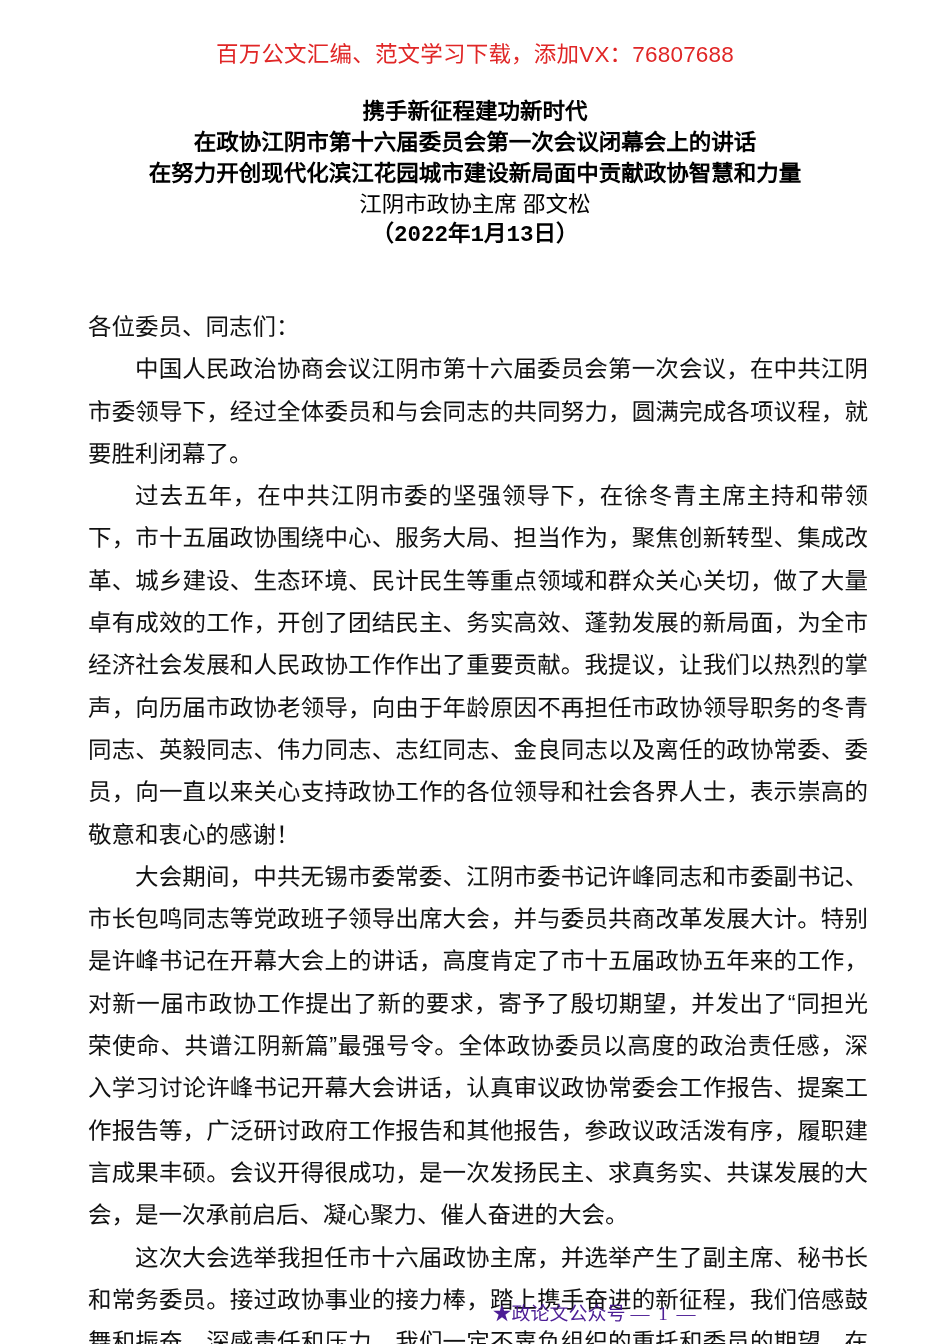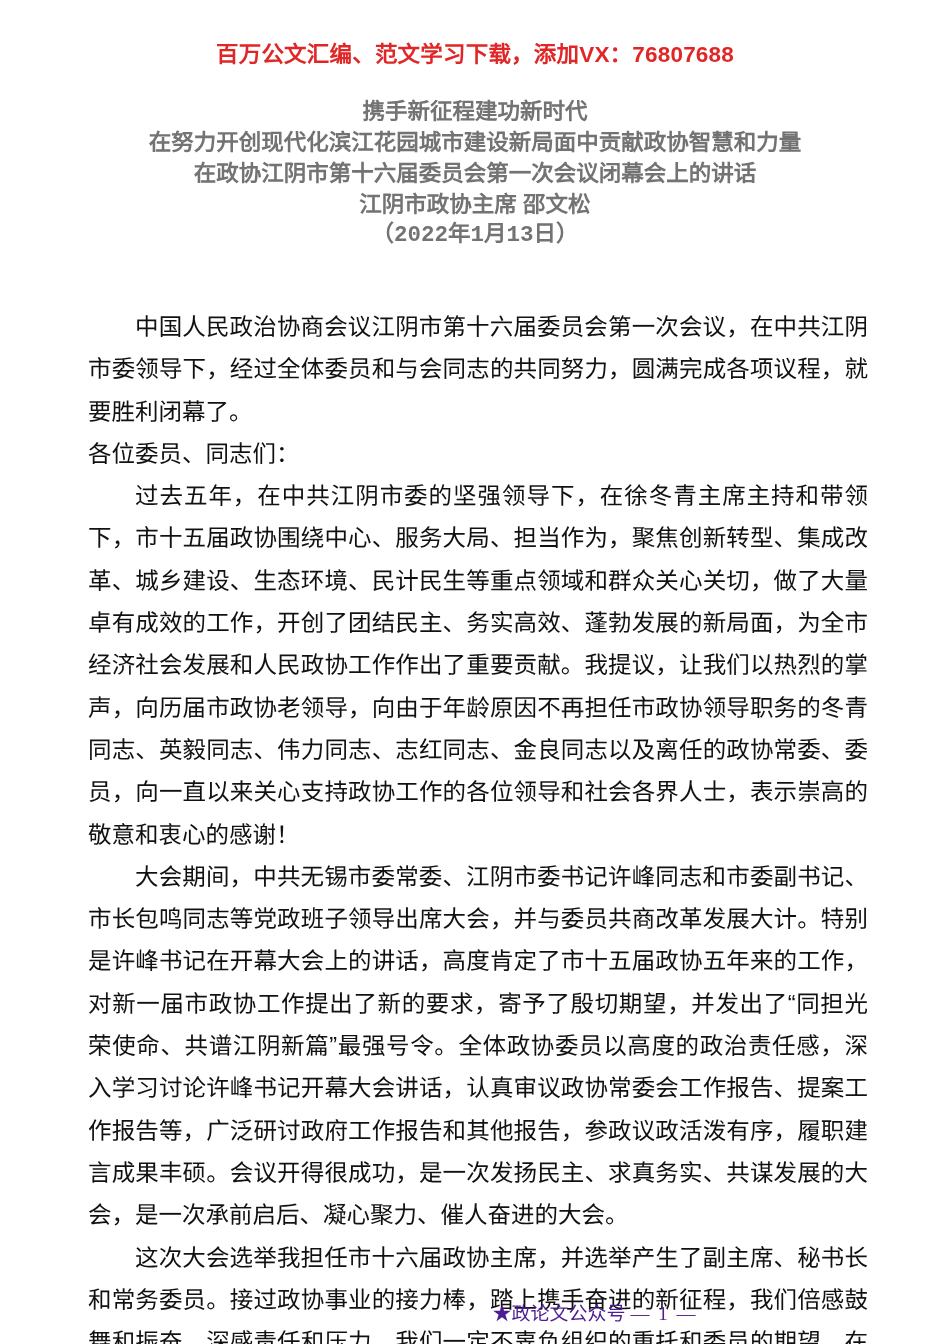--- a/index.html
+++ b/index.html
@@ -23,43 +23,43 @@
 
   
   .promo-banner {
     position: absolute;
     top: 44px;
     left: 0;
     width: 950px;
     text-align: center;
     color: #e02626;
     font-size: 22.5px;
-    font-weight: 700;
+    font-weight: 400;
     letter-spacing: 0.2px;
     line-height: 1;
     white-space: nowrap;
   }
 
   
   .title-block {
     position: absolute;
     top: 96px;
     left: 0;
     width: 950px;
     text-align: center;
   }
   .title-line {
     font-size: 22.5px;
     font-weight: 700;
     line-height: 31px;
     white-space: nowrap;
-    color: #737373;
+    color: #000000;
   }
   .title-line.author {
-    font-weight: 700;
+    font-weight: 400;
   }
   .title-line.date {
     font-weight: 700;
     font-family: Liberation Mono, monospace;
   }
 
   
   .body-area {
     position: absolute;
     top: 306px;
@@ -107,29 +107,29 @@
 </style>
 </head>
 <body>
 
 <div id="page">
 
   <div class="promo-banner">百万公文汇编、范文学习下载，添加VX：76807688</div>
 
   <div class="title-block">
     <div class="title-line">携手新征程建功新时代</div>
+    <div class="title-line">在政协江阴市第十六届委员会第一次会议闭幕会上的讲话</div>
     <div class="title-line">在努力开创现代化滨江花园城市建设新局面中贡献政协智慧和力量</div>
-    <div class="title-line">在政协江阴市第十六届委员会第一次会议闭幕会上的讲话</div>
     <div class="title-line author">江阴市政协主席  邵文松</div>
     <div class="title-line date">（2022年1月13日）</div>
   </div>
 
   <div class="body-area">
+    <p class="para salutation">各位委员、同志们：</p>
     <p class="para indent">中国人民政治协商会议江阴市第十六届委员会第一次会议，在中共江阴市委领导下，经过全体委员和与会同志的共同努力，圆满完成各项议程，就要胜利闭幕了。</p>
-    <p class="para salutation">各位委员、同志们：</p>
     <p class="para indent">过去五年，在中共江阴市委的坚强领导下，在徐冬青主席主持和带领下，市十五届政协围绕中心、服务大局、担当作为，聚焦创新转型、集成改革、城乡建设、生态环境、民计民生等重点领域和群众关心关切，做了大量卓有成效的工作，开创了团结民主、务实高效、蓬勃发展的新局面，为全市经济社会发展和人民政协工作作出了重要贡献。我提议，让我们以热烈的掌声，向历届市政协老领导，向由于年龄原因不再担任市政协领导职务的冬青同志、英毅同志、伟力同志、志红同志、金良同志以及离任的政协常委、委员，向一直以来关心支持政协工作的各位领导和社会各界人士，表示崇高的敬意和衷心的感谢！</p>
     <p class="para indent">大会期间，中共无锡市委常委、江阴市委书记许峰同志和市委副书记、市长包鸣同志等党政班子领导出席大会，并与委员共商改革发展大计。特别是许峰书记在开幕大会上的讲话，高度肯定了市十五届政协五年来的工作，对新一届市政协工作提出了新的要求，寄予了殷切期望，并发出了“同担光荣使命、共谱江阴新篇”最强号令。全体政协委员以高度的政治责任感，深入学习讨论许峰书记开幕大会讲话，认真审议政协常委会工作报告、提案工作报告等，广泛研讨政府工作报告和其他报告，参政议政活泼有序，履职建言成果丰硕。会议开得很成功，是一次发扬民主、求真务实、共谋发展的大会，是一次承前启后、凝心聚力、催人奋进的大会。</p>
     <p class="para indent">这次大会选举我担任市十六届政协主席，并选举产生了副主席、秘书长和常务委员。接过政协事业的接力棒，踏上携手奋进的新征程，我们倍感鼓舞和振奋，深感责任和压力。我们一定不辜负组织的重托和委员的期望，在中共江</p>
   </div>
 
   <div class="footer">
     <span class="footer-inner">
       <span class="footer-mark">★政论文公众号</span>
       <span class="footer-page">— 1 —</span>
     </span>

